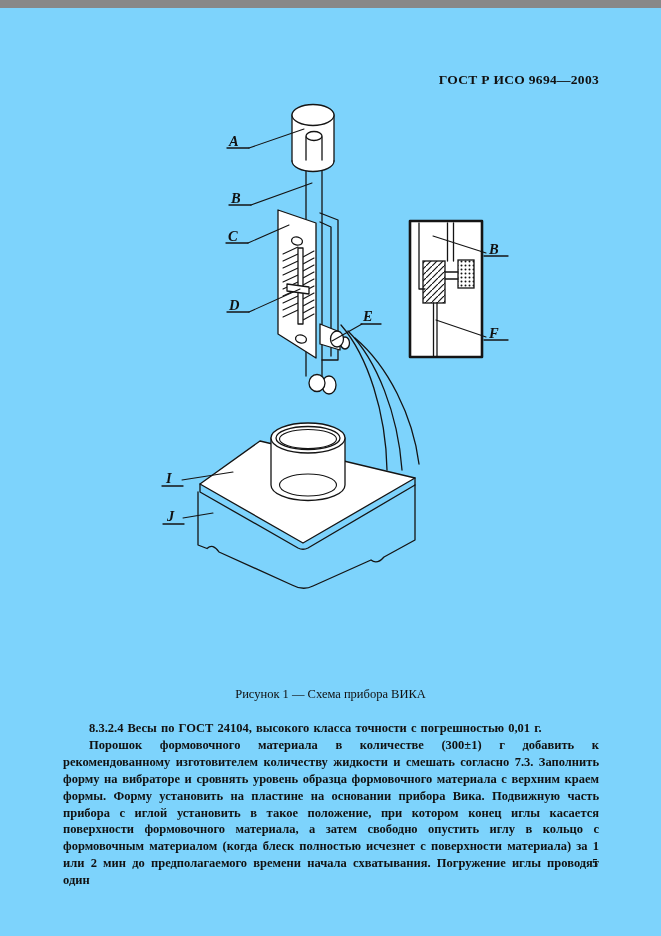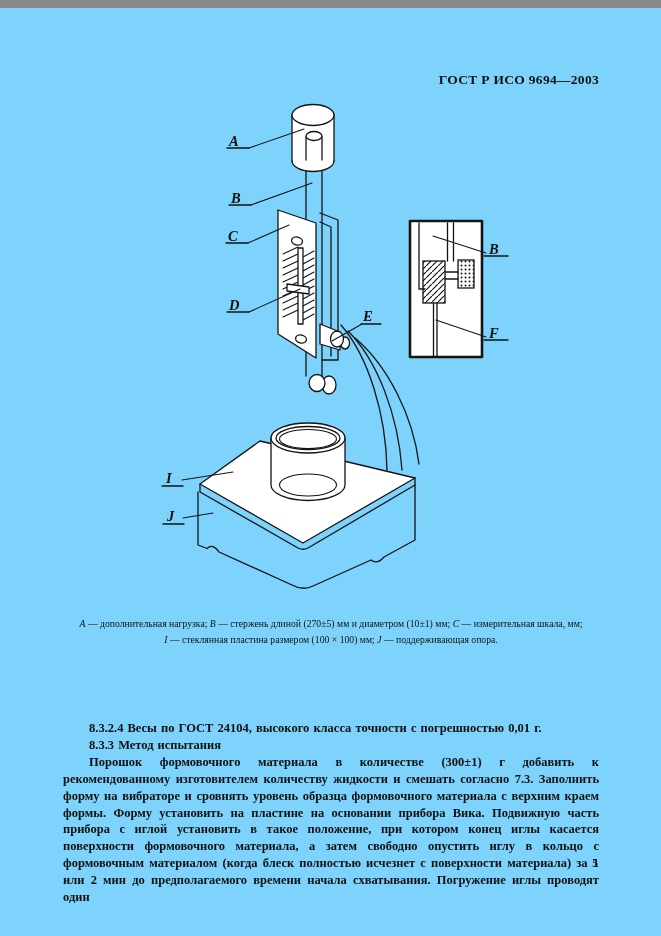--- a/index.html
+++ b/index.html
@@ -172,26 +172,24 @@
       <path class="st" d="M162,478 L183,478"></path>
       <text class="lbl" x="166" y="475">I</text>
 
       <path class="st thin" d="M183,510 L213,505"></path>
       <path class="st" d="M163,516 L184,516"></path>
       <text class="lbl" x="167" y="513">J</text>
     </g>
   </svg>
 
   <div class="legend">
-    <div class="ln"><i>А</i><span> — дополнительная нагрузка; </span><i>В</i><span> — стержень длиной (270±5) мм и диаметром (10±1) мм; </span><i>С</i><span> — измерительная шкала, мм;</span></div>
-    <div class="ln"><i>I</i><span> — стеклянная пластина размером (100 × 100) мм; </span><i>J</i><span> — поддерживающая опора.</span></div>
   </div>
 
+  <div class="caption">Рисунок 1 — Схема прибора ВИКА</div>
 
   <div class="bodytext">
     <p>8.3.2.4 Весы по ГОСТ 24104, высокого класса точности с погрешностью 0,01 г.</p>
-    <p>8.3.3 Метод испытания</p>
     <p>Порошок формовочного материала в количестве (300±1) г добавить к рекомендованному изготовителем количеству жидкости и смешать согласно 7.3. Заполнить форму на вибраторе и сровнять уровень образца формовочного материала с верхним краем формы. Форму установить на пластине на основании прибора Вика. Подвижную часть прибора с иглой установить в такое положение, при котором конец иглы касается поверхности формовочного материала, а затем свободно опустить иглу в кольцо с формовочным материалом (когда блеск полностью исчезнет с поверхности материала) за 1 или 2 мин до предполагаемого времени начала схватывания. Погружение иглы проводят один</p>
   </div>
 
   <div class="pagenum">5</div>
 
 </div>
 
 </body></html>

